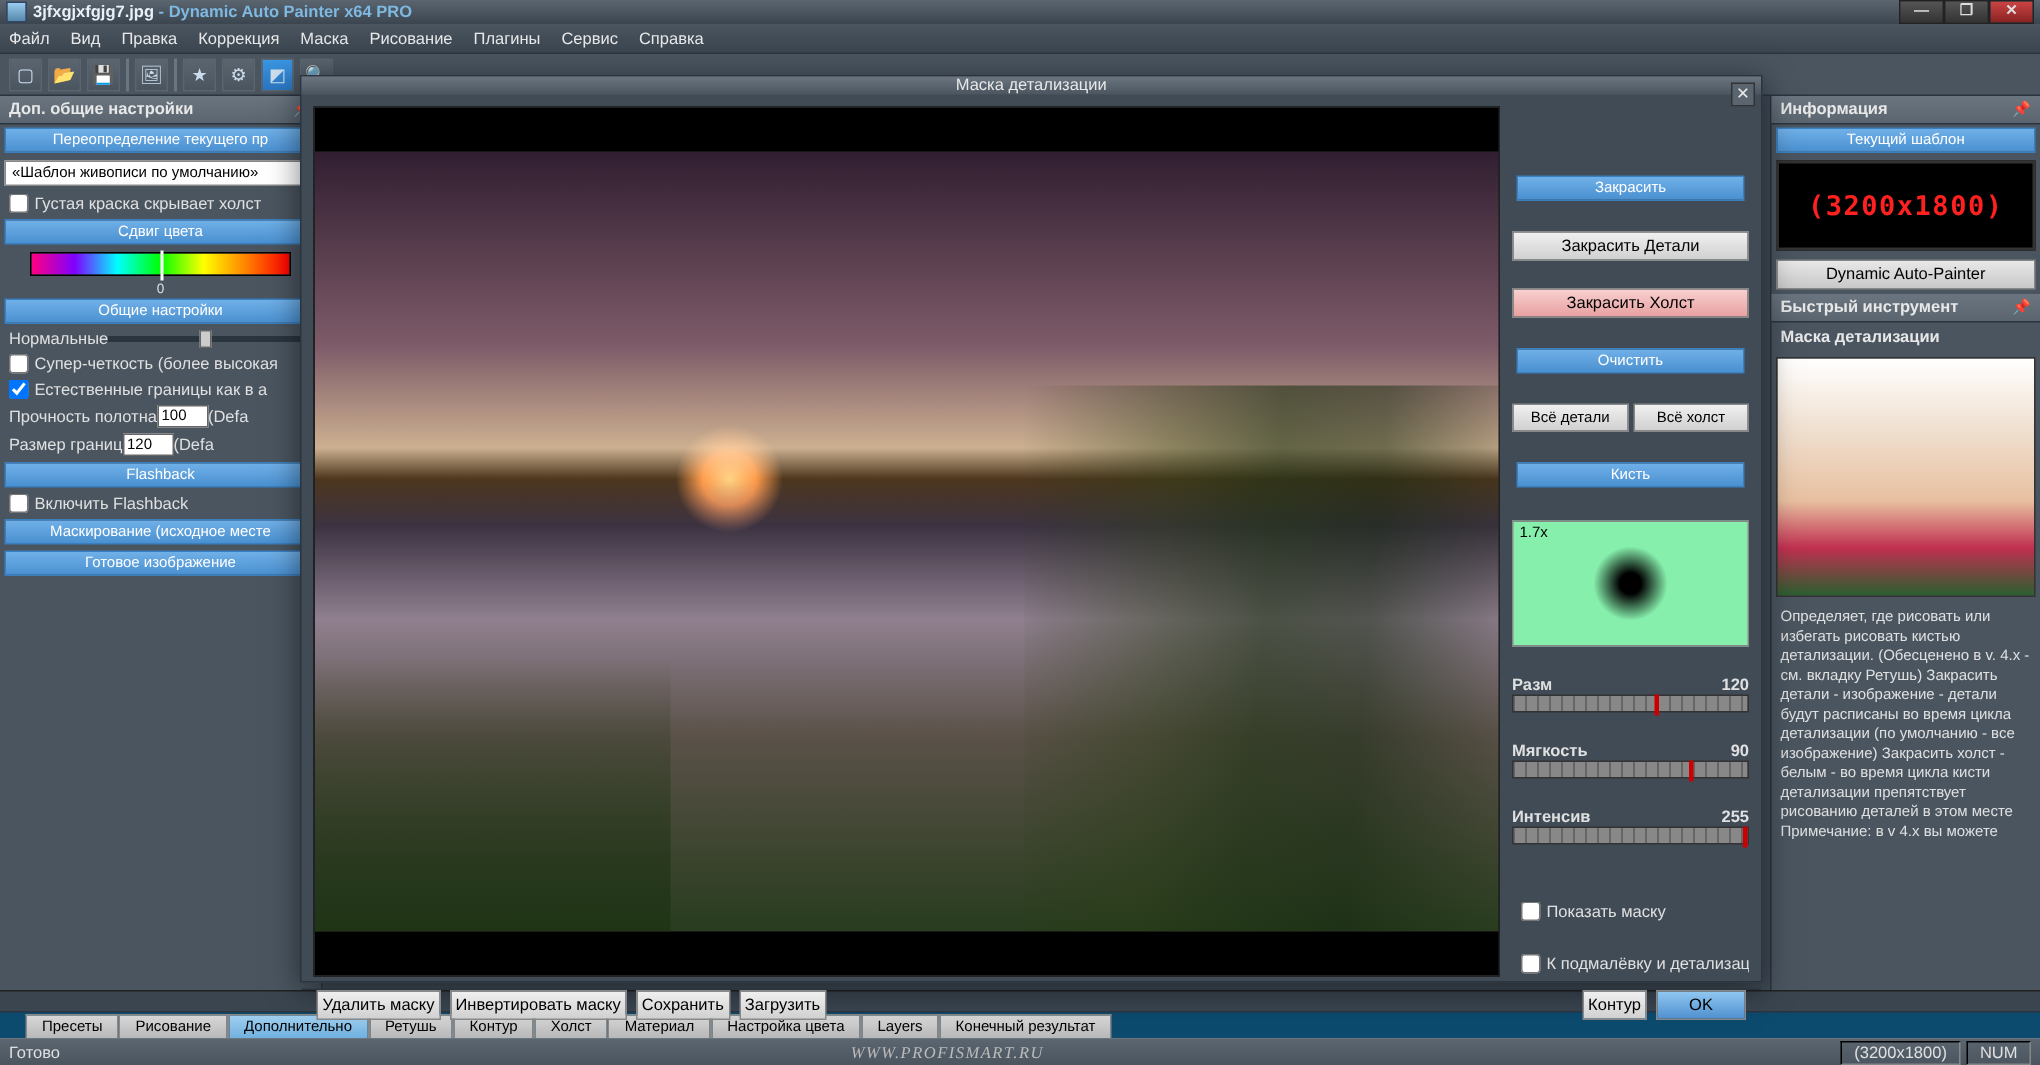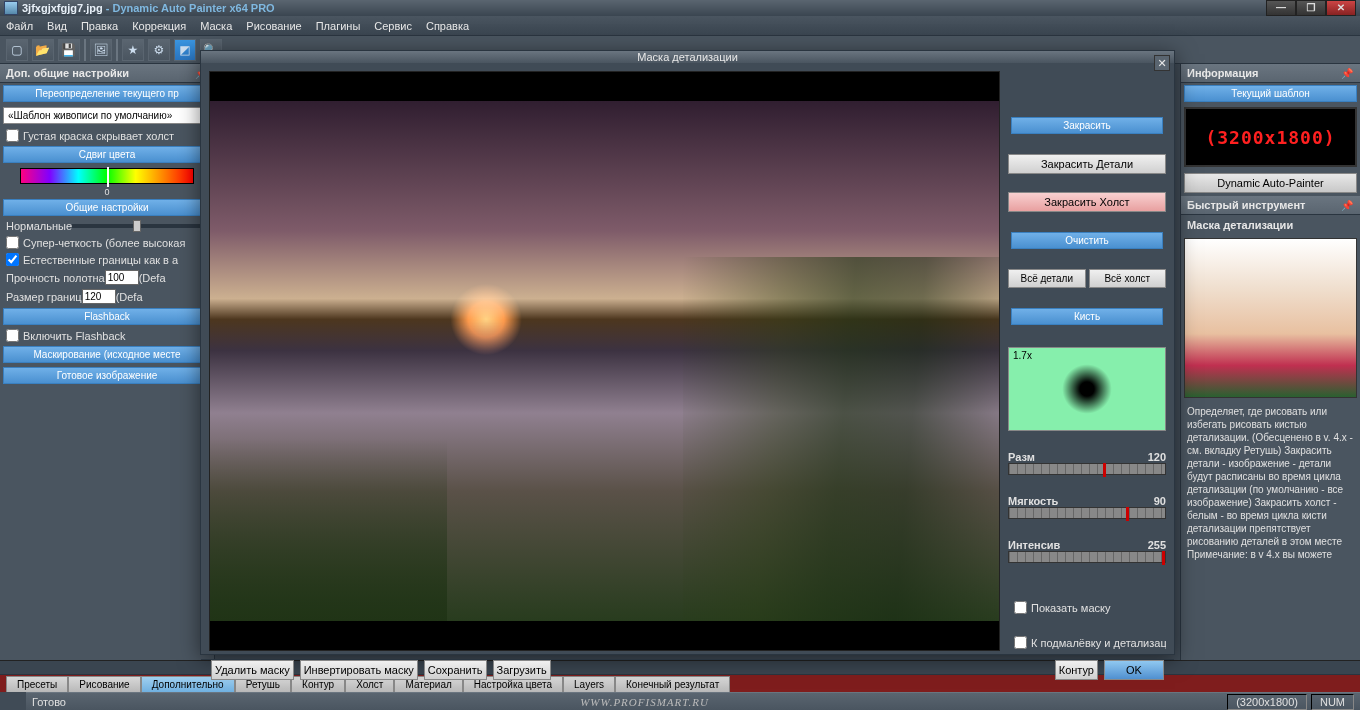--- a/index.html
+++ b/index.html
@@ -72,24 +72,24 @@
 .slider-bar::after { content:""; position:absolute; width:3px; height:14px; background:#c00; top:-1px; }
 .slider-bar.s1::after { left: 60%; }
 .slider-bar.s2::after { left: 75%; }
 .slider-bar.s3::after { left: 98%; }
 
 .dlg-footer { height: 34px; display: flex; align-items: center; padding: 0 10px; gap: 6px; border-top: 1px solid #2a3540; }
 .dlg-footer .spacer { flex: 1; }
 .dlg-footer .dlg-btn.ok { background: linear-gradient(#90c8f0, #5090d0); min-width: 60px; }
 
 
-.tabs { height: 18px; background: #7f1d1d; display: flex; align-items: flex-end; padding-left: 6px; gap: 0; border-top: 1px solid #2a3540; }
+.tabs { height: 18px; background: #0c4a6e; display: flex; align-items: flex-end; padding-left: 17px; gap: 0; border-top: 1px solid #2a3540; }
 .tab { padding: 2px 10px; background: linear-gradient(#d8d8d8, #b8b8b8); color: #000; border: 1px solid #888; border-bottom: none; font-size: 10px; cursor: pointer; }
 .tab.active { background: linear-gradient(#a0d0f0, #70b0e0); }
-.statusbar { height: 18px; background: linear-gradient(#5a6570, #4a5560); display: flex; align-items: center; padding: 0 6px; color: #e0e0e0; font-size: 10px; border-top: 1px solid #6a7580; margin-left: 26px; }
+.statusbar { height: 18px; background: linear-gradient(#5a6570, #4a5560); display: flex; align-items: center; padding: 0 6px; color: #e0e0e0; font-size: 10px; border-top: 1px solid #6a7580; }
 .statusbar .mid { flex: 1; text-align: center; font-family: serif; font-style: italic; letter-spacing: 1px; color: #bbb; }
 .statusbar .cell { border: 1px inset #333; padding: 1px 8px; margin-left: 4px; }
 .scroll-track { height: 14px; background: #3a4550; border-top: 1px solid #222; position: relative; }
 .scroll-thumb { position: absolute; left: 245px; top: 2px; width: 40px; height: 10px; background: linear-gradient(#7ab0e0, #5090d0); border: 1px solid #346; }
 </style>
 </head>
 <body>
 
 <div class="window">
   <div class="titlebar">

